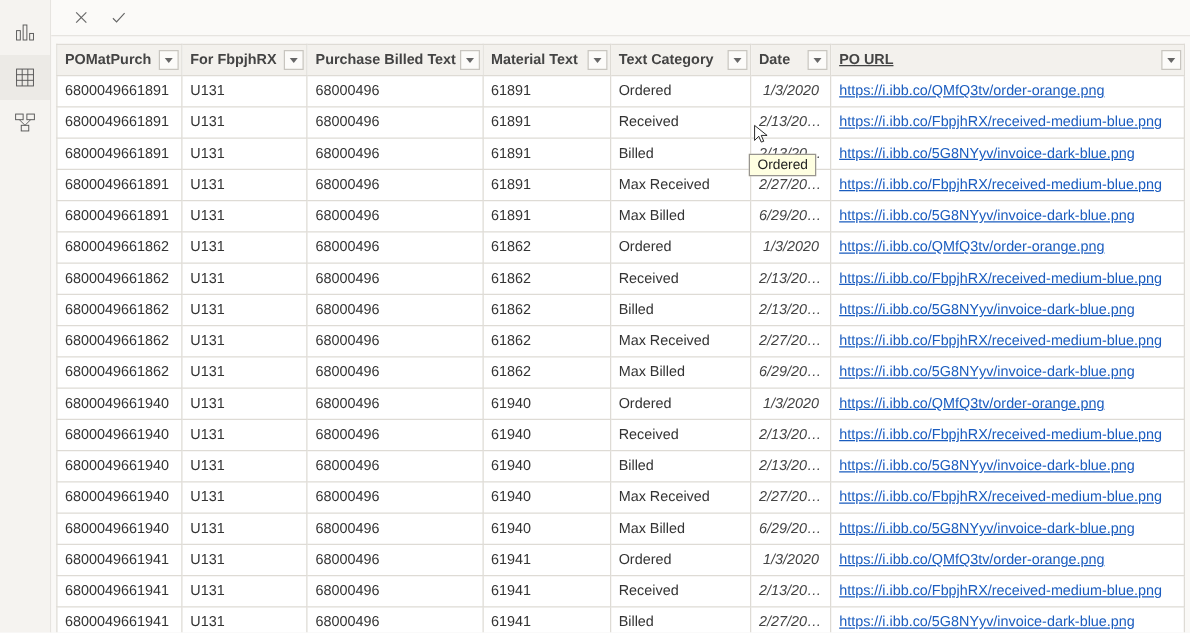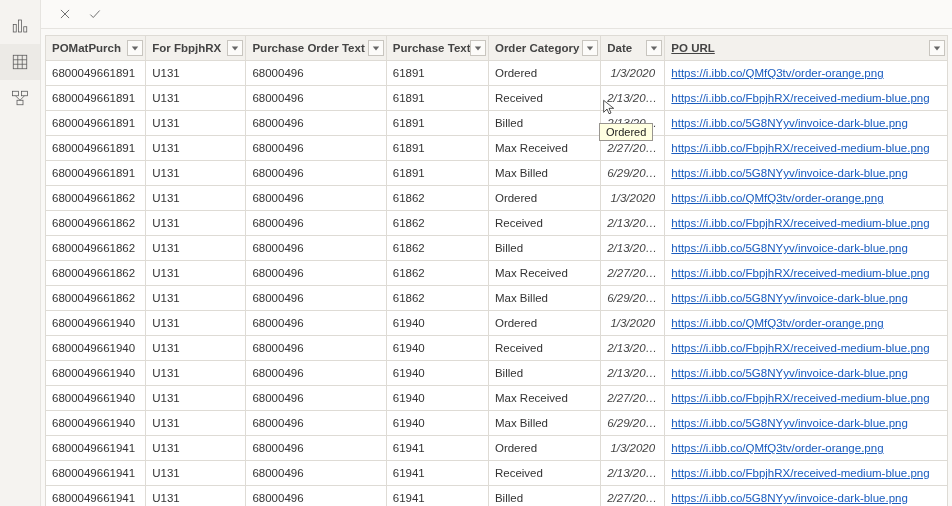--- a/index.html
+++ b/index.html
@@ -205,37 +205,37 @@
             </th>
             <th>
               <span class="hdr-label">For FbpjhRX</span>
               <span class="filter-btn">
                   <svg viewBox="0 0 10 10">
                     <polygon points="1,3 9,3 5,8"></polygon>
                   </svg>
                 </span>
             </th>
             <th>
-              <span class="hdr-label">Purchase Order Text</span>
+              <span class="hdr-label">Purchase Billed Text</span>
               <span class="filter-btn">
                   <svg viewBox="0 0 10 10">
                     <polygon points="1,3 9,3 5,8"></polygon>
                   </svg>
                 </span>
             </th>
             <th>
-              <span class="hdr-label">Purchase Text</span>
+              <span class="hdr-label">Material Text</span>
               <span class="filter-btn">
                   <svg viewBox="0 0 10 10">
                     <polygon points="1,3 9,3 5,8"></polygon>
                   </svg>
                 </span>
             </th>
             <th>
-              <span class="hdr-label">Order Category</span>
+              <span class="hdr-label">Text Category</span>
               <span class="filter-btn">
                   <svg viewBox="0 0 10 10">
                     <polygon points="1,3 9,3 5,8"></polygon>
                   </svg>
                 </span>
             </th>
             <th class="center">
               <span class="hdr-label">Date</span>
               <span class="filter-btn">
                   <svg viewBox="0 0 10 10">

